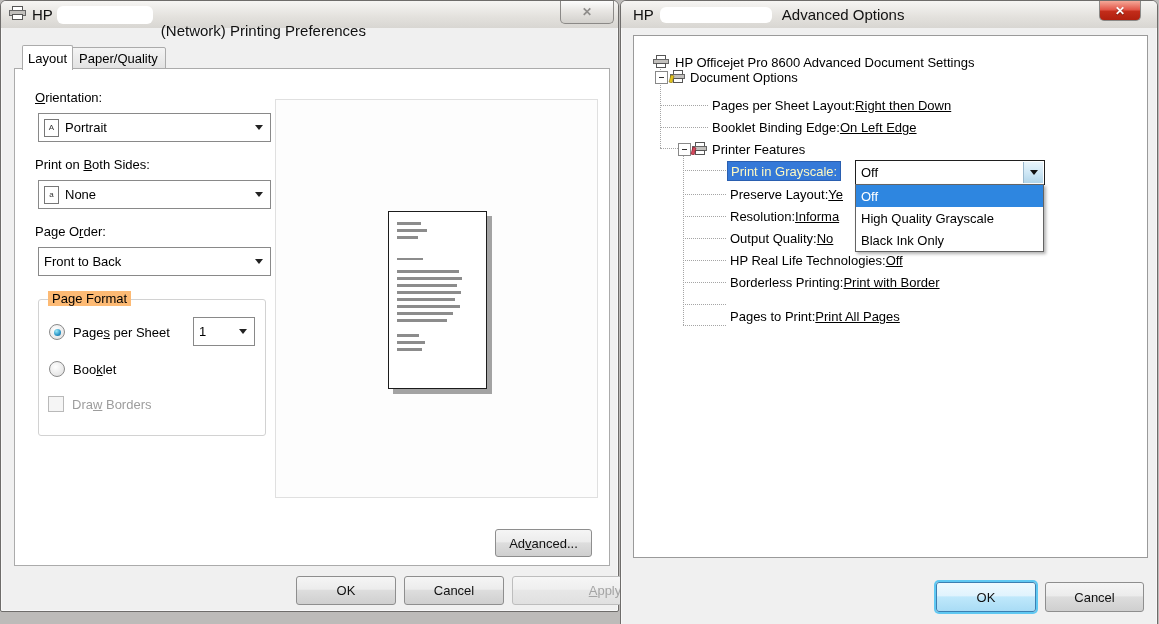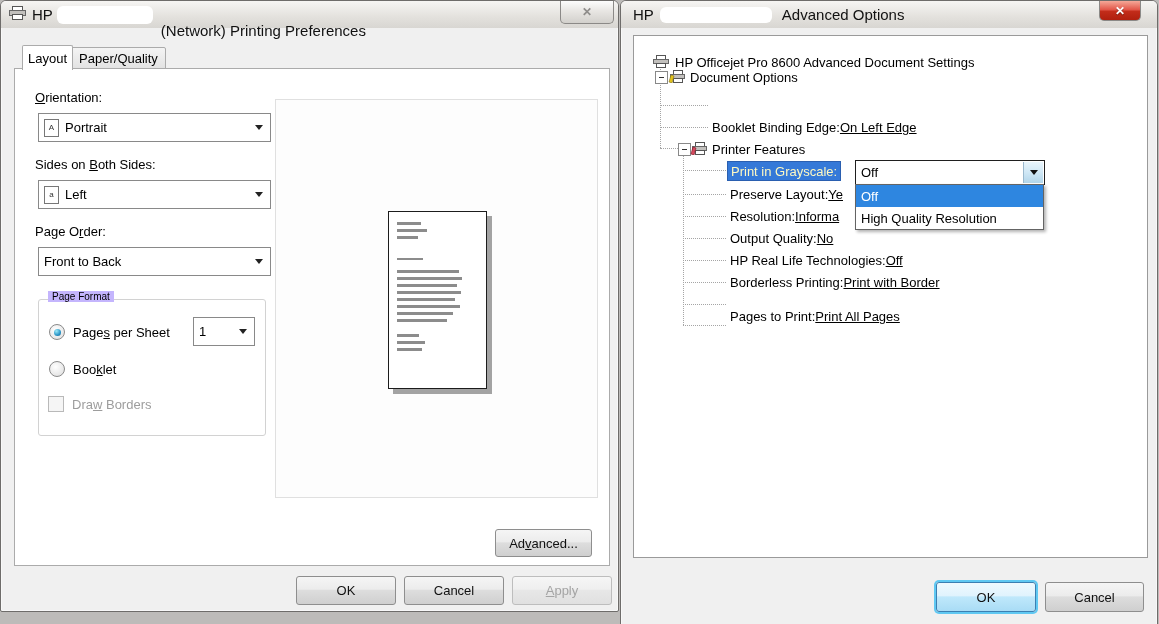--- a/index.html
+++ b/index.html
@@ -26,21 +26,21 @@
   .tab-active{background:#fff;border:1px solid #ababab;border-bottom:none;border-radius:2px 2px 0 0;z-index:3;}
   .tab-inactive{background:linear-gradient(#f4f4f4,#e2e2e2);border:1px solid #ababab;border-radius:2px 2px 0 0;z-index:1;}
   .fldlabel{position:absolute;font-size:13px;}
   .u{text-decoration:underline;}
   .combo{position:absolute;background:#fff;border:1px solid #898989;display:flex;align-items:center;padding-left:5px;font-size:13px;}
   .combo .arrow{position:absolute;right:7px;top:50%;margin-top:-3px;width:0;height:0;
     border-left:4px solid transparent;border-right:4px solid transparent;border-top:5px solid #222;}
   .pageicon{width:13px;height:16px;border:1px solid #777;background:#fff;margin-right:6px;
     display:flex;align-items:center;justify-content:center;font-size:8px;color:#333;}
   .groupbox{position:absolute;border:1px solid #d2d2d2;border-radius:3px;}
-  .grouptitle{position:absolute;top:-9px;left:9px;background:#c4b5fd;padding:0 4px;font-size:10px;}
+  .grouptitle{position:absolute;top:-9px;left:9px;background:#fdba74;padding:0 4px;font-size:13px;}
   .radio{width:14px;height:14px;border-radius:50%;border:1px solid #8a8a8a;
     background:radial-gradient(circle at 40% 35%,#ffffff,#dcdcdc);display:flex;align-items:center;justify-content:center;}
   .radio.sel::after{content:"";width:7px;height:7px;border-radius:50%;
     background:radial-gradient(circle at 35% 30%,#9beaf8,#2a95c8 60%,#14618b);}
   .checkbox{width:14px;height:14px;border:1px solid #b9b9b9;background:#f5f5f5;}
   .ctl-row{position:absolute;display:flex;align-items:center;gap:8px;font-size:13px;}
   .btn{position:absolute;display:flex;align-items:center;justify-content:center;font-size:13px;
     background:linear-gradient(#f5f5f5,#ececec 45%,#dddddd 50%,#cfcfcf);
     border:1px solid #8e8e8e;border-radius:3px;color:#111;}
   .btn-disabled{color:#a4a4a4;border-color:#bdbdbd;background:linear-gradient(#f6f6f6,#efefef 45%,#e7e7e7 50%,#e0e0e0);}
@@ -95,24 +95,24 @@
     </div>
   <div class="tabpage" style="left:13px;top:67px;width:594px;height:496px;z-index:2;">
 
     <div class="fldlabel" style="left:20px;top:21px;"><span class="u">O</span><span>rientation:</span></div>
     <div class="combo" style="left:23px;top:44px;width:226px;height:27px;">
       <span class="pageicon">A</span>
       <span>Portrait</span>
       <span class="arrow"></span>
     </div>
 
-    <div class="fldlabel" style="left:20px;top:88px;"><span>Sides on </span><span class="u">B</span><span>oth Sides:</span></div>
+    <div class="fldlabel" style="left:20px;top:88px;"><span>Print on </span><span class="u">B</span><span>oth Sides:</span></div>
     <div class="combo" style="left:23px;top:111px;width:226px;height:27px;">
       <span class="pageicon">a</span>
-      <span>Left</span>
+      <span>None</span>
       <span class="arrow"></span>
     </div>
 
     <div class="fldlabel" style="left:20px;top:155px;"><span>Page O</span><span class="u">r</span><span>der:</span></div>
     <div class="combo" style="left:23px;top:178px;width:226px;height:27px;">
       <span>Front to Back</span>
       <span class="arrow"></span>
     </div>
 
     <div class="groupbox" style="left:23px;top:230px;width:226px;height:135px;">
@@ -159,21 +159,21 @@
       <span><span>Ad</span><span class="u">v</span><span>anced...</span></span>
     </div>
   </div>
 
   <div class="btn" style="left:295px;top:575px;width:98px;height:27px;">
       <span>OK</span>
     </div>
   <div class="btn" style="left:403px;top:575px;width:98px;height:27px;">
       <span>Cancel</span>
     </div>
-  <div class="btn btn-disabled" style="left:511px;top:575px;width:98px;height:27px;">
+  <div class="btn btn-disabled" style="left:511px;top:575px;width:98px;height:27px;padding-left:43px;">
     <span><span class="u">A</span><span>pply</span></span>
   </div>
 </div>
 
 <div class="dialog" id="right-dialog" style="left:620px;top:0;width:536px;height:624px;border-radius:6px 6px 0 0;">
   <div class="titlebar">
     <span class="titletext" style="margin-left:4px;">HP</span>
     <span class="redact" style="width:112px;height:16px;margin-left:6px;"></span>
     <span class="titletext" style="margin-left:10px;">Advanced Options</span>
     <div class="closebtn close-red" style="right:16px;top:0;width:40px;height:19px;">✕</div>
@@ -212,20 +212,24 @@
         <svg width="17" height="14" viewBox="0 0 17 14">
             <rect x="5.5" y="1.5" width="9" height="4" fill="#fff" stroke="#555"></rect>
             <rect x="2.5" y="5.5" width="14" height="4" fill="#c2c0bd" stroke="#666"></rect>
             <rect x="5.5" y="9.5" width="9" height="4" fill="#fff" stroke="#555"></rect>
             <polygon points="1,13 3,6 6,7 4,14" fill="#e3c41c" stroke="#8a7410" stroke-width="0.6"></polygon>
           </svg>
       </span>
       <span>Document Options</span>
     </div>
 
+    <div class="trow" style="left:78px;top:61px;">
+      <span>Pages per Sheet Layout: </span>
+        <span class="tlink">Right then Down</span>
+    </div>
     <div class="trow" style="left:78px;top:83px;">
       <span>Booklet Binding Edge: </span>
         <span class="tlink">On Left Edge</span>
     </div>
 
     <div class="expander" style="left:44px;top:107px;"></div>
     <div class="trow" style="left:56px;top:105px;">
       <span class="printer-svg" style="margin-right:5px;">
         <svg width="17" height="14" viewBox="0 0 17 14">
             <rect x="5.5" y="1.5" width="9" height="4" fill="#fff" stroke="#555"></rect>
@@ -268,21 +272,24 @@
     <div class="trow" style="left:96px;top:260px;margin-top:12px;">
         <span>Pages to Print: </span>
         <span class="tlink">Print All Pages</span>
       </div>
 
     <div class="ddlist" style="left:221px;top:148px;width:187px;">
       <div class="dditem" style="background:#2e86e0;color:#fff;">
           <span>Off</span>
         </div>
       <div class="dditem">
-          <span>High Quality Resolution</span>
+          <span>High Quality Grayscale</span>
+        </div>
+      <div class="dditem">
+          <span>Black Ink Only</span>
         </div>
     </div>
   </div>
 
   <div class="btn btn-default" style="left:315px;top:581px;width:98px;height:28px;">
       <span>OK</span>
     </div>
   <div class="btn" style="left:424px;top:581px;width:97px;height:28px;">
       <span>Cancel</span>
     </div>

